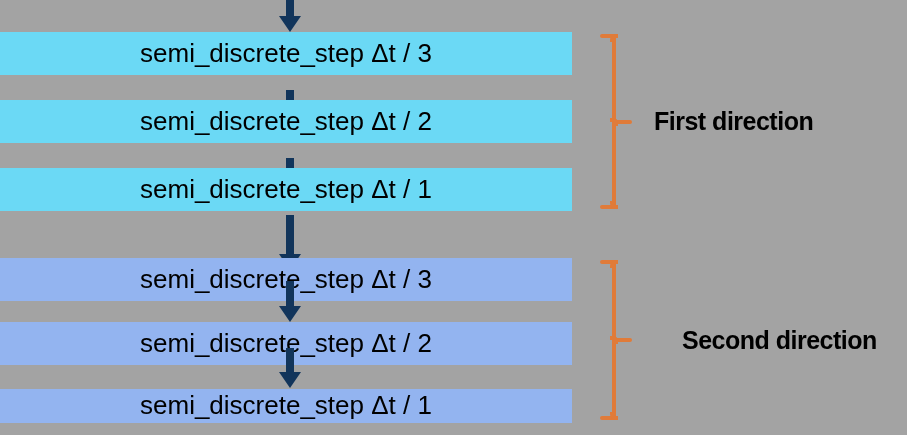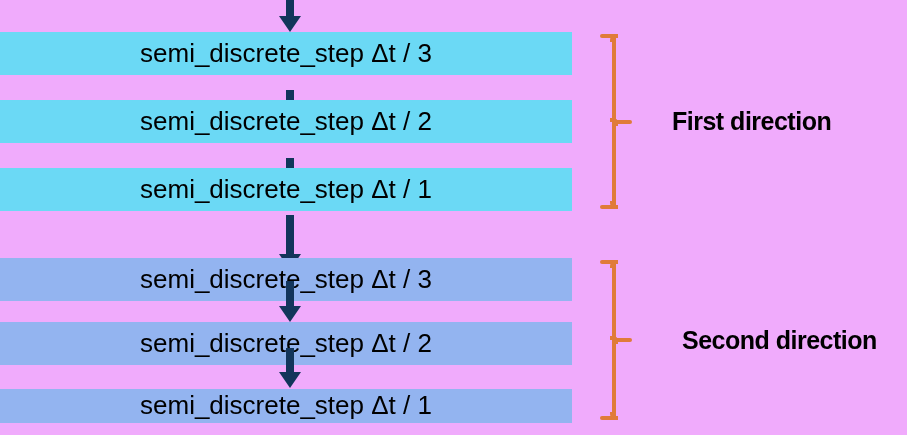--- a/index.html
+++ b/index.html
@@ -7,21 +7,21 @@
     padding: 0;
     background: #ffffff;
   }
   body {
     font-family: "Liberation Sans", sans-serif;
   }
   #diagram {
     position: relative;
     width: 907px;
     height: 435px;
-    background: #f0abfc;
+    background: #a3a3a3;
     overflow: hidden;
   }
 
   
   .step-bar {
     position: absolute;
     left: 0;
     width: 572px;
     height: 43px;
     display: flex;
@@ -167,21 +167,21 @@
   <div class="brace" style="top:32px; height:179px; left:600px;">
     <div class="brace-spine"></div>
     <div class="brace-arm brace-arm-top"></div>
     <div class="brace-arm brace-arm-bottom"></div>
     <div class="brace-corner brace-corner-top"></div>
     <div class="brace-corner brace-corner-bottom"></div>
     <div class="brace-tick"></div>
     <div class="brace-tick-nub"></div>
   </div>
 
-  <div class="group-caption" style="top:109px; left:672px;">First direction</div>
+  <div class="group-caption" style="top:109px; left:654px;">First direction</div>
 
   <div class="arrow" style="top:215px; height:40px;"></div>
 
   <div class="step-bar bar-blue" style="top:258px;">
     <span class="step-label">semi_discrete_step Δt / 3</span>
   </div>
 
   <div class="arrow" style="top:281px; height:26px;"></div>
 
   <div class="step-bar bar-blue" style="top:322px;">

